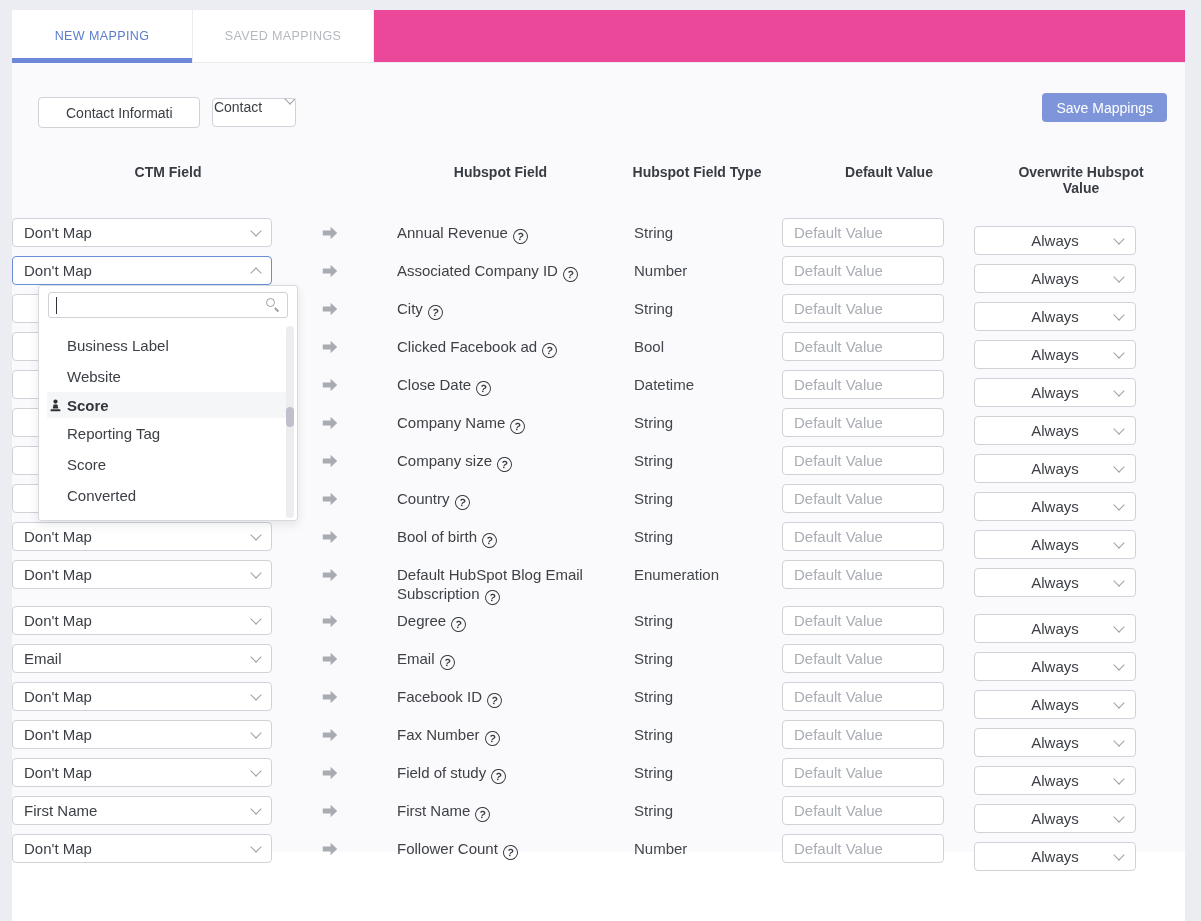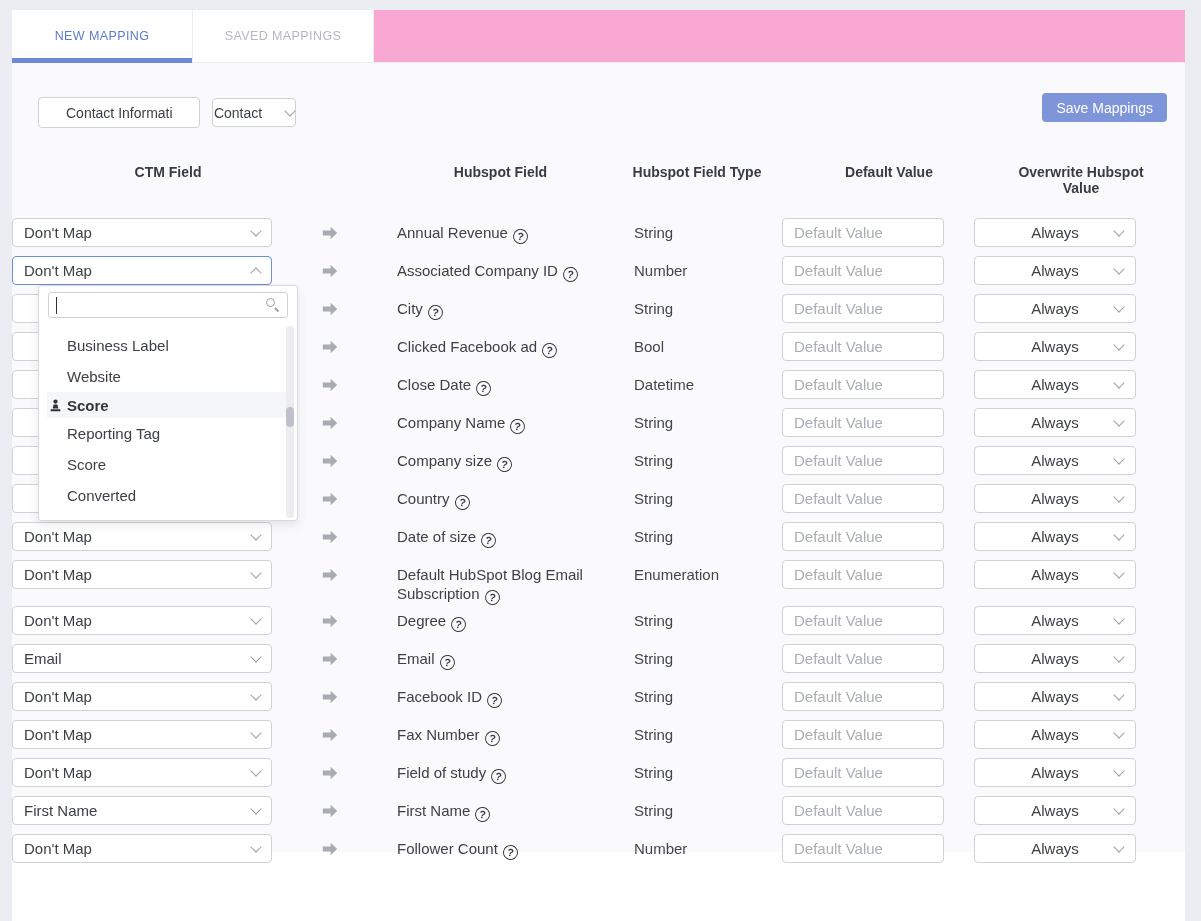--- a/index.html
+++ b/index.html
@@ -6,32 +6,32 @@
   html,body { width:1201px; height:921px; overflow:hidden; }
   body { font-family:"Liberation Sans","DejaVu Sans",sans-serif; background:#ebedf2; position:relative; }
 
   .card { position:absolute; left:12px; right:16px; top:10px; bottom:0; background:#fff; }
 
   
   .title-bar { height:68px; display:flex; align-items:center; padding-left:28px; border-bottom:1px solid #ececef; }
   .page-title { font-size:17px; font-weight:700; color:#2e3238; }
 
   
-  .tab-strip { height:53px; display:flex; border-bottom:1px solid #ececef; background:#f9a8d4; }
+  .tab-strip { height:53px; display:flex; border-bottom:1px solid #ececef; background:#ec4899; }
   .tab { width:181px; display:flex; align-items:center; justify-content:center; font-size:12.5px; letter-spacing:.4px; color:#b5b8c0; border-right:1px solid #ececef; position:relative; cursor:pointer; background:#fff; }
   .tab.active { color:#5c7ccc; font-weight:400; }
   .tab.active .tab-underline { position:absolute; left:0; right:0; bottom:-1px; height:5px; background:#6d88d9; }
 
   
   .content { background:#fafafc; height:calc(100% - 122px); padding:34px 0 0 0; position:relative; }
 
   
   .toolbar { position:relative; height:31px; margin:0 18px 0 26px; }
   .mapping-name-input { width:162px; height:31px; border:1px solid #cfd2d7; border-radius:4px; background:#fff; padding:0 27px; font-size:14px; color:#3c4046; font-family:inherit; outline:none; }
-  .object-type-select { position:absolute; left:174px; top:1px; width:84px; height:29px; background:#fff; border:1px solid #cfd2d7; border-radius:4px; display:flex; align-items:center; justify-content:center; gap:24px; font-size:14px; color:#3c4046; cursor:pointer; }
+  .object-type-select { position:absolute; left:174px; top:1px; width:84px; height:29px; background:#fff; border:1px solid #cfd2d7; border-radius:4px; display:flex; justify-content:center; gap:24px; font-size:14px; color:#3c4046; cursor:pointer; }
   .save-btn { position:absolute; right:0; top:-4px; height:29px; padding:0 14px; background:#7e95da; color:#fff; border:none; border-radius:4px; font-size:14px; font-family:inherit; cursor:pointer; }
 
   
   .chev { width:8px; height:8px; border-right:1.6px solid #9aa0a8; border-bottom:1.6px solid #9aa0a8; transform:rotate(45deg); margin-top:-4px; flex:none; }
   .chev.up { transform:rotate(-135deg); margin-top:4px; }
 
   
   .col-headers { display:grid; grid-template-columns:260px 125px 193px 192px 162px 30px 162px; padding-left:26px; margin-top:36px; font-size:14px; font-weight:700; color:#383c42; }
   .col-headers > div { text-align:center; }
   .h-field { padding-right:38px; }
@@ -45,21 +45,21 @@
   .sel { width:260px; height:29px; background:#fff; border:1px solid #cfd2d7; border-radius:4px; display:flex; align-items:center; justify-content:space-between; padding:0 11px; font-size:15px; color:#3c4046; cursor:pointer; }
   .sel.open { border-color:#6b8fd6; }
 
   .arrow-cell { padding-left:50px; padding-top:8px; }
   .fcell { padding-top:5px; line-height:19px; font-size:15px; color:#3e4147; }
   .help-icon { display:inline-flex; width:15px; height:15px; border:1.4px solid #3a3e45; border-radius:50%; align-items:center; justify-content:center; font-size:10.5px; font-weight:700; color:#3a3e45; margin-left:5px; vertical-align:-2px; transform:rotate(10deg); cursor:pointer; }
   .tcell { padding-top:5px; line-height:19px; font-size:15px; color:#42464c;margin-left:44px; }
 
   .default-input { width:162px; height:29px; border:1px solid #cfd2d7; border-radius:4px; background:#fff; padding:0 11px; font-size:15px; color:#3c4046; font-family:inherit; outline:none; }
   .default-input::placeholder { color:#a9adb4; }
-  .overwrite-sel { position:relative; width:162px; height:29px; background:#fff; border:1px solid #cfd2d7; border-radius:4px; display:flex; align-items:center; justify-content:center; font-size:15px; color:#3c4046; cursor:pointer; }
+  .overwrite-sel { position:relative; width:162px; height:29px; background:#fff; border:1px solid #cfd2d7; border-radius:4px; display:flex; align-items:center; justify-content:center; font-size:15px; color:#3c4046; cursor:pointer;margin-top:8px; }
   .overwrite-sel .chev { position:absolute; right:12px; top:12px; }
 
   
   .dropdown-panel { position:absolute; left:26px; top:67px; width:260px; height:236px; background:#fff; border:1px solid #d7d9de; border-radius:3px; box-shadow:0 4px 10px rgba(40,45,60,.10); z-index:10; overflow:hidden; }
   .dd-search { position:relative; margin:6px 9px 0 9px; height:26px; border:1px solid #cfd2d7; border-radius:3px; background:#fff; }
   .dd-caret { position:absolute; left:7px; top:4px; width:1px; height:17px; background:#2f3338; }
   .mag-icon { position:absolute; right:7px; top:5px; width:14px; height:14px; }
   .mag-icon .lens { position:absolute; left:0; top:0; width:9px; height:9px; border:1.6px solid #9aa0a8; border-radius:50%; }
   .mag-icon .handle { position:absolute; left:9px; top:9px; width:5px; height:1.6px; background:#9aa0a8; transform:rotate(45deg); transform-origin:left center; }
   .dd-list { margin-top:12px; }
@@ -299,21 +299,21 @@
     <div class="sel ctm-select">
       <span class="ctm-value">Don't Map</span>
       <span class="chev sel-chev"></span>
     </div>
     <div class="arrow-cell">
       <svg class="arrow-svg" width="16" height="14" viewBox="0 0 16 14">
         <path d="M8.6 0.8 L15.2 7 L8.6 13.2 L8.6 9.6 L0.8 9.6 L0.8 4.4 L8.6 4.4 Z" fill="#a8abb1"></path>
       </svg>
     </div>
     <div class="fcell">
-      <span class="field-text">Date of size</span><span class="help-icon">?</span>
+      <span class="field-text">Bool of birth</span><span class="help-icon">?</span>
     </div>
     <div class="tcell type-label">String</div>
     <div>
       <input class="default-input" type="text" placeholder="Default Value" style="">
     </div>
     <div></div>
     <div class="overwrite-sel">
       <span class="overwrite-value">Always</span>
       <span class="chev"></span>
     </div>

